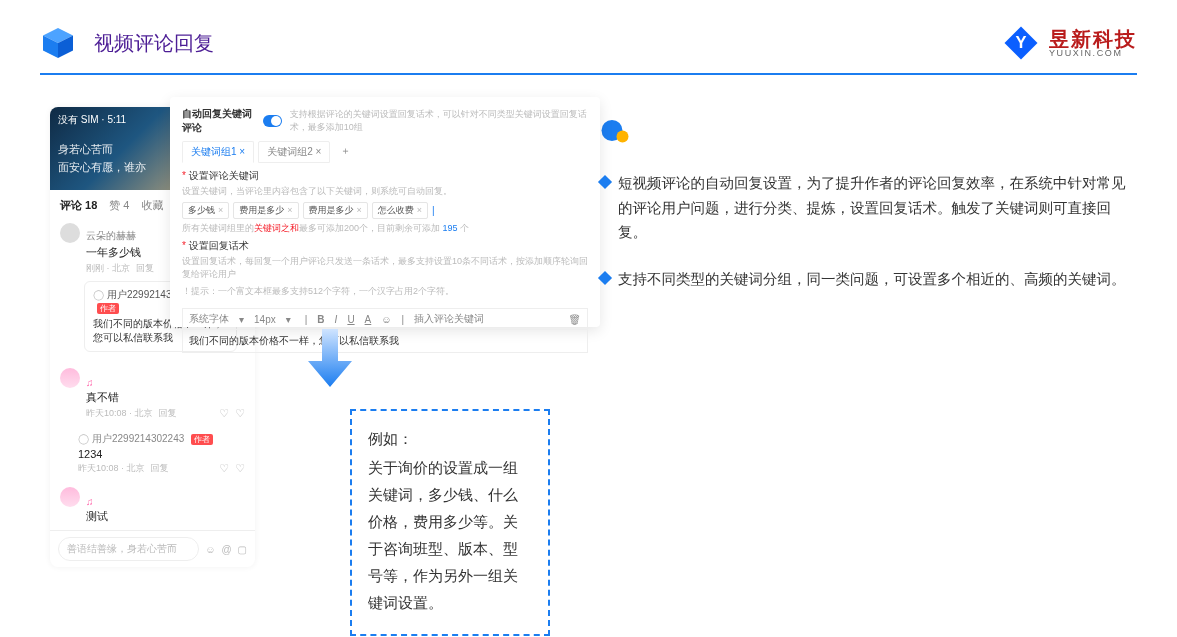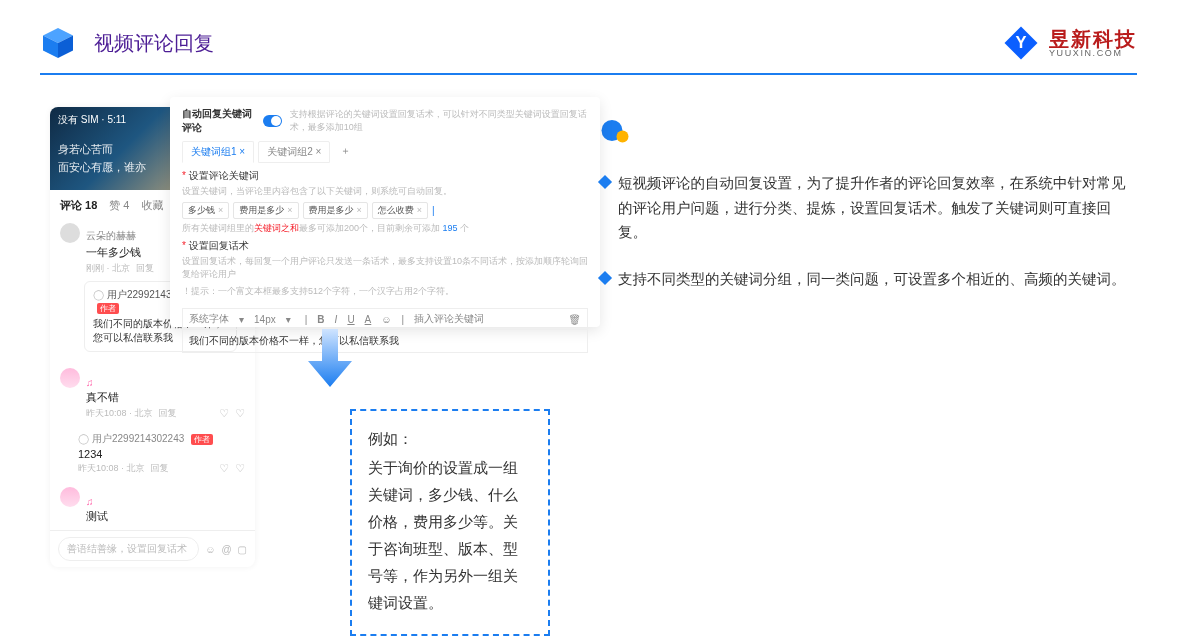--- a/index.html
+++ b/index.html
@@ -334,21 +334,21 @@
 
       <div class="ph-comment">
         <div class="ph-user-row">
           <div class="avatar-sm" style="background:linear-gradient(#fbd,#fde)"></div>
           <span class="ph-name" style="color:#f6a">♫</span>
         </div>
         <div class="ph-text" style="margin-left:26px">测试</div>
       </div>
 
       <div class="phone-input">
-        <div class="pill">善语结善缘，设置回复话术</div>
+        <div class="pill">善语结善缘，身若心苦而</div>
         <span>☺</span>
         <span>@</span>
         <span>▢</span>
       </div>
     </div>
 
     <div class="panel">
       <div class="panel-row">
         <strong class="lbl">自动回复关键词评论</strong>
         <span class="toggle"></span>

